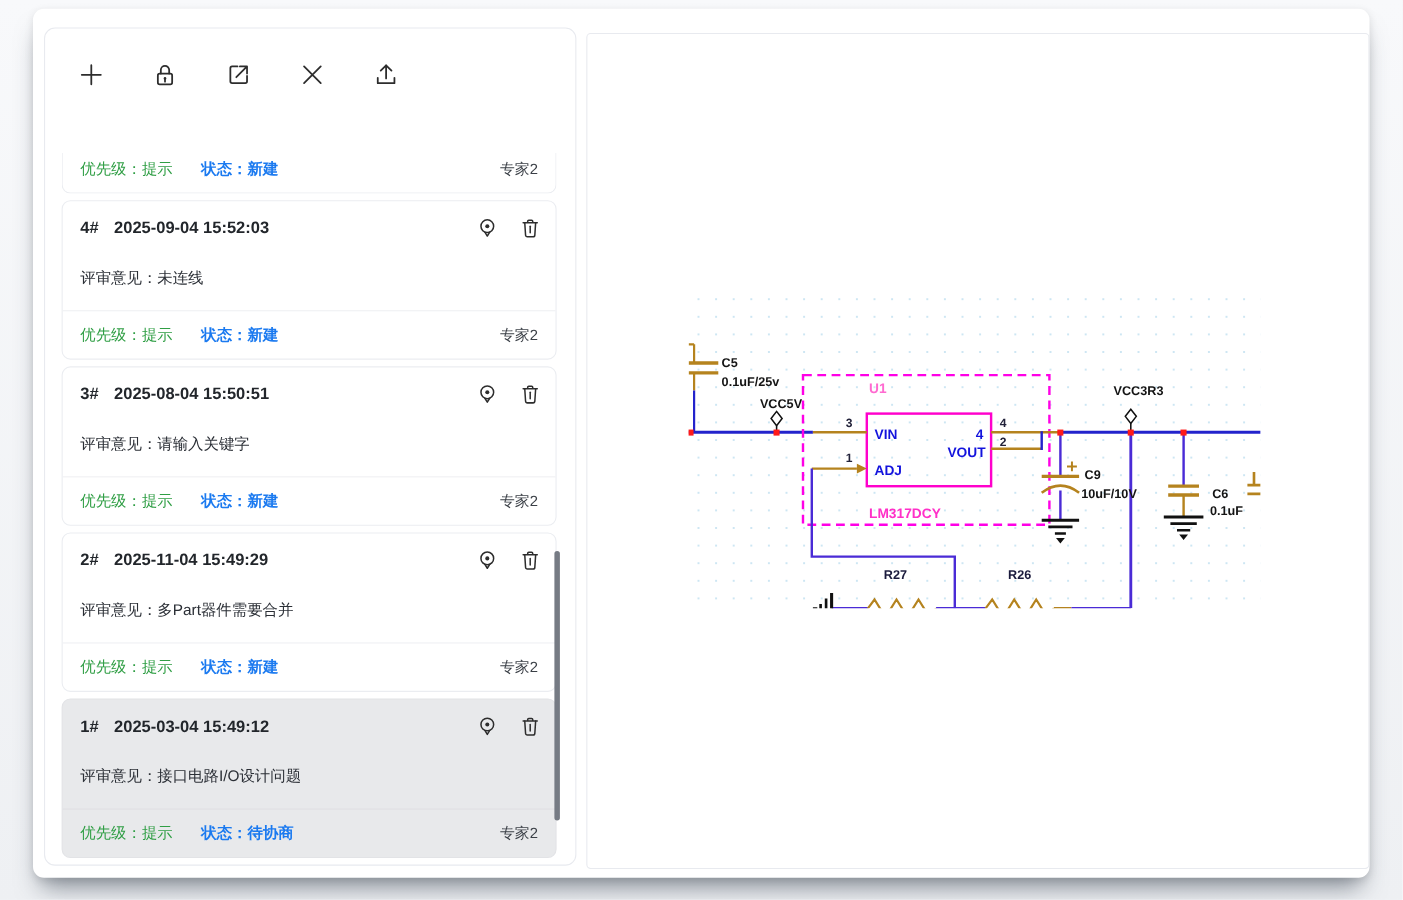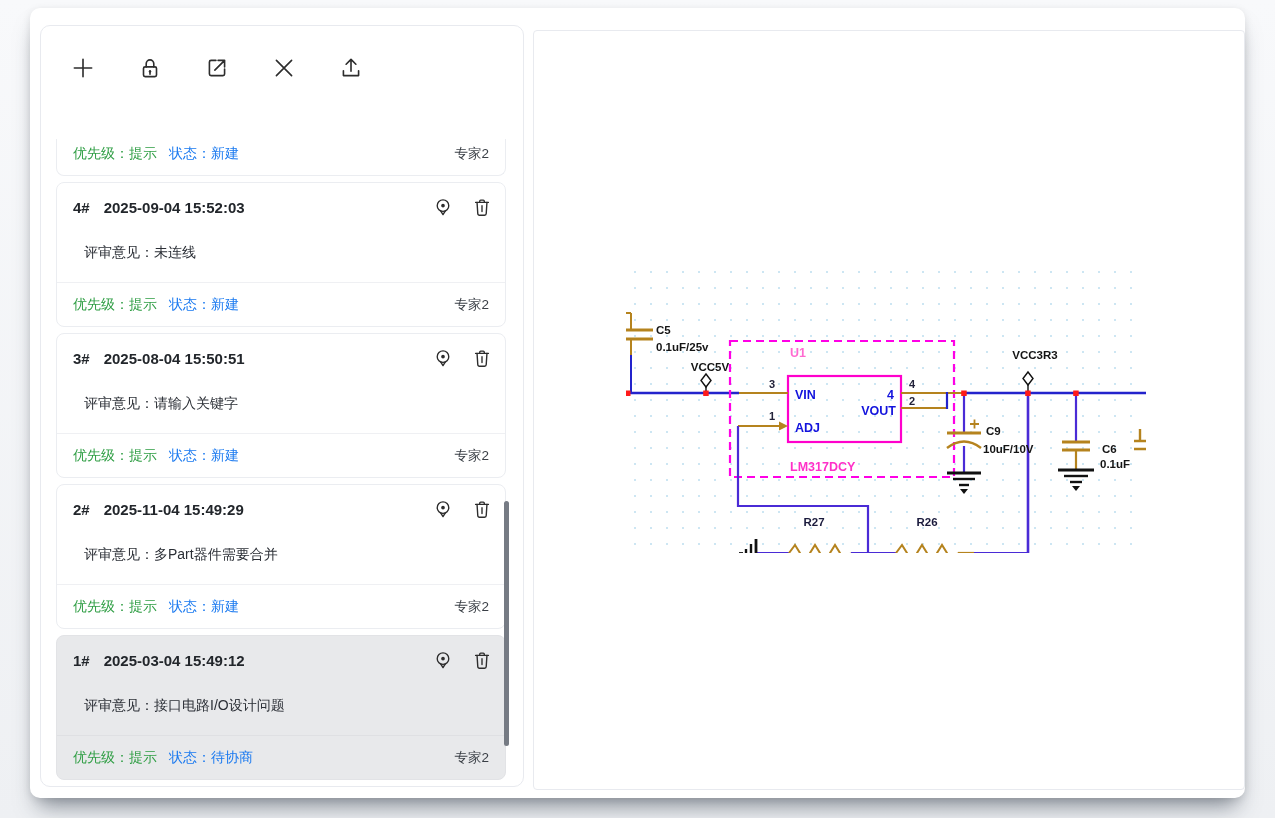--- a/index.html
+++ b/index.html
@@ -22,26 +22,26 @@
   .filter-btn svg{width:26px;height:26px;stroke:#2d2d2d;stroke-width:1.5;fill:none;stroke-linejoin:round;stroke-linecap:round;}
   .list{position:absolute;left:15px;top:113px;width:450px;}
   .card{position:relative;background:#fff;border:1px solid #ebedf1;border-radius:8px;height:145px;margin-bottom:6px;box-sizing:border-box;}
   .card.partial{height:37px;border-radius:0 0 8px 8px;border-top:none;}
   .card.selected{background:#e8e9eb;border-color:#e2e3e6;}
   .card-head{position:absolute;left:16px;right:12px;top:13px;display:flex;align-items:center;font-size:15px;color:#22262b;font-weight:600;}
   .item-id{margin-right:14px;}
   .head-icons{margin-left:auto;display:flex;gap:17px;}
   .head-icons button{background:none;border:none;padding:0;width:22px;height:22px;cursor:pointer;}
   .head-icons svg{width:22px;height:22px;stroke:#2d2d2d;stroke-width:1.5;fill:none;stroke-linecap:round;stroke-linejoin:round;}
-  .card-comment{position:absolute;left:16px;top:61px;font-size:14px;color:#2b2f36;margin-left:11px;}
+  .card-comment{position:absolute;left:16px;top:61px;font-size:14px;color:#2b2f36;}
   .card-foot{position:absolute;left:0;right:0;bottom:0;height:43px;border-top:1px solid #eff0f3;display:flex;align-items:center;padding:0 16px;font-size:14px;}
   .card.partial .card-foot{border-top:none;}
   .card.selected .card-foot{border-top-color:#dfe0e3;}
   .pri{color:#2f9e44;}
-  .sta{color:#1b7af0;margin-left:12px;}
+  .sta{color:#1b7af0;margin-left:26px;font-weight:bold;}
   .author{margin-left:auto;color:#3a3f46;font-size:13.5px;}
   .scroll-thumb{position:absolute;right:14px;top:475px;width:5px;height:245px;background:#767b84;border-radius:3px;}
   
   .right-card{position:absolute;left:503px;top:22px;width:710px;height:758px;background:#fff;border:1px solid #e8eaef;border-radius:4px;overflow:hidden;}
   .schem{position:absolute;left:92px;top:232px;width:520px;height:290px;
          background-image:radial-gradient(circle,#cde6f3 1.1px,rgba(0,0,0,0) 1.3px);
          background-size:16px 16px;background-position:1px 1px;}
   .schem svg{position:absolute;left:0;top:0;width:520px;height:290px;font-family:"Liberation Sans","DejaVu Sans",sans-serif;}
   .schem text{font-weight:bold;}
 </style>

